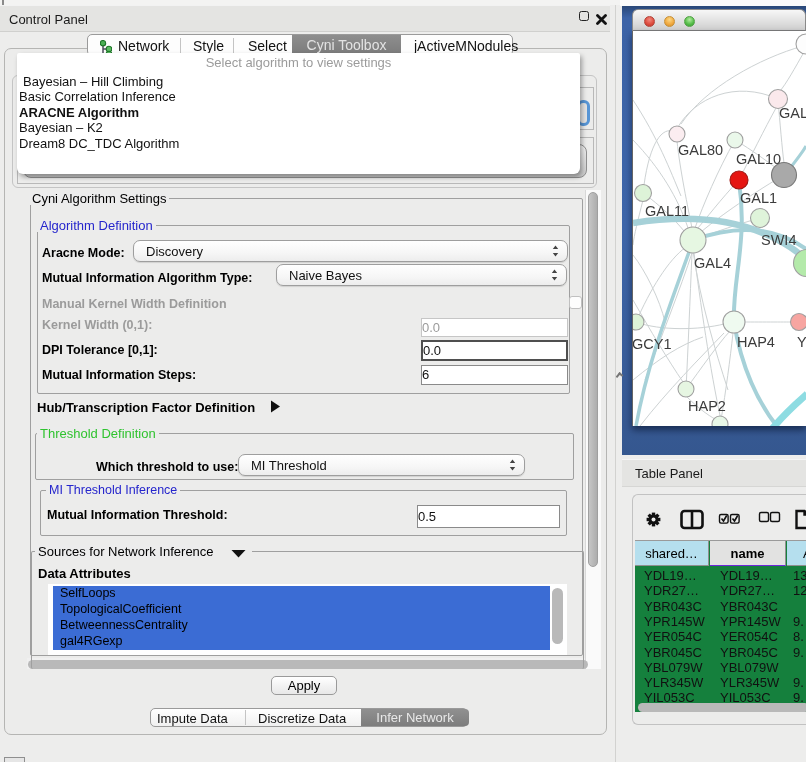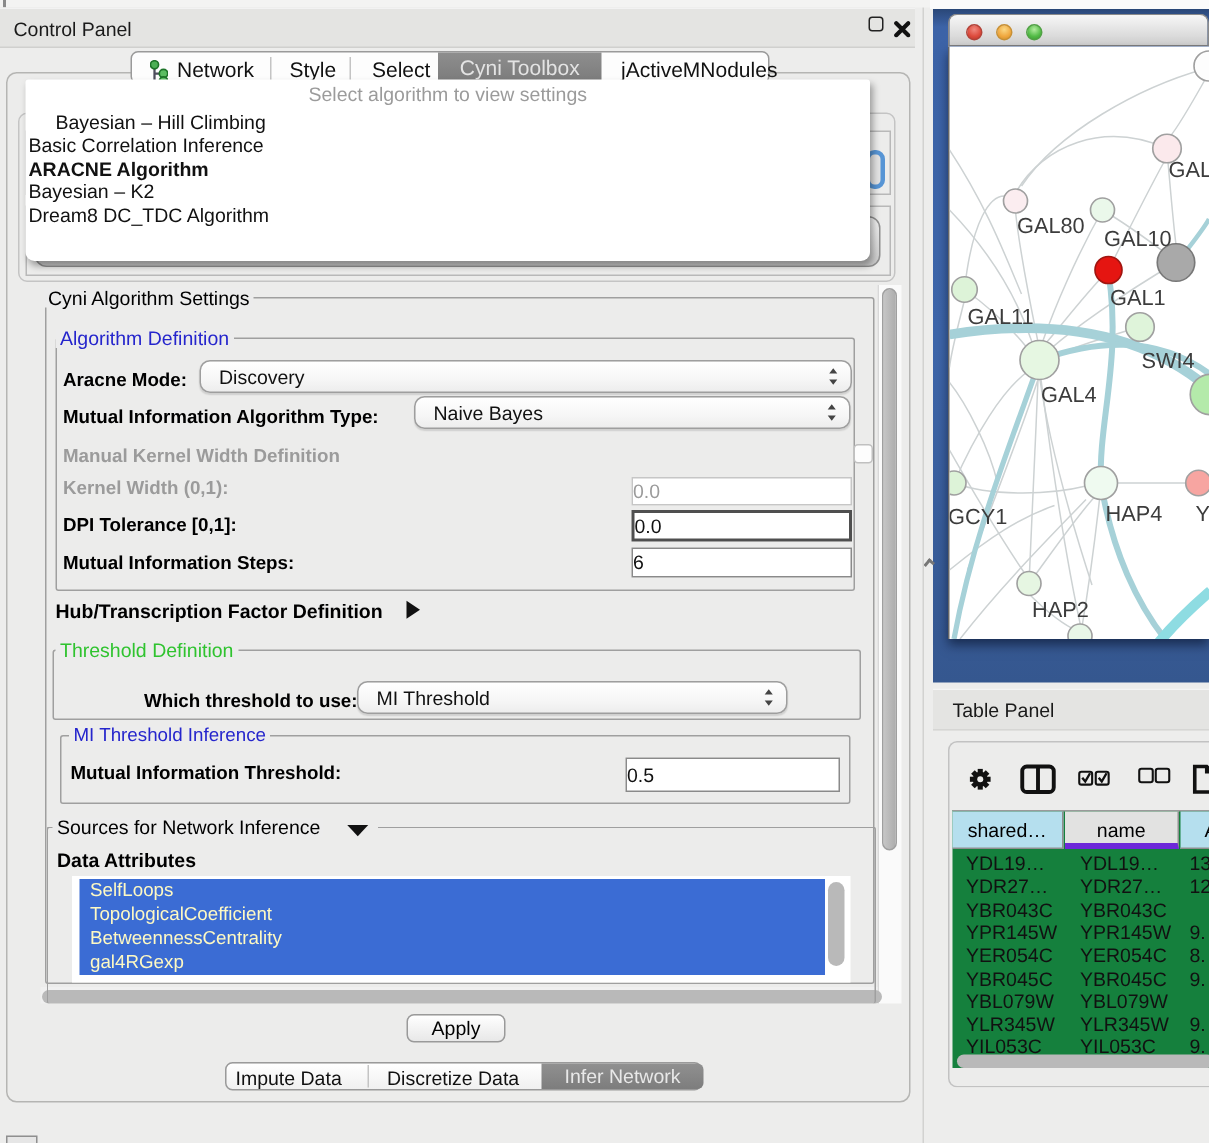--- a/index.html
+++ b/index.html
@@ -145,21 +145,21 @@
       <rect x="126.5" y="17.5" width="9" height="9" rx="1.5"></rect>
       <rect x="137.5" y="17.5" width="9" height="9" rx="1.5"></rect>
     </g>
 
     <path d="M 163.5,16 l 8,0 3.5,3.5 0,13.5 -11.5,0 z M 171.5,16 l 0,3.5 3.5,0" fill="none" stroke="#111" stroke-width="2.4" stroke-linejoin="miter"></path>
   </svg>
 
   <div class="abs" style="left:2px;top:45px;width:172px;height:172px;background:#15803d;border-top:1px solid #9a9a9a;">
 
     <div class="abs" style="left:0;top:0;width:74px;height:25px;background:#b5dfee;border-right:1px solid #8f8f8f;border-bottom:1px solid #8f8f8f;font-size:13px;text-align:center;line-height:25px;">shared…</div>
-    <div class="abs" style="left:75px;top:0;width:76px;height:25px;background:#e2e2e1;border-right:1px solid #8f8f8f;border-bottom:4px solid #6d28d9;font-size:13px;text-align:center;line-height:25px;">name</div>
+    <div class="abs" style="left:75px;top:0;width:76px;height:25px;background:#e2e2e1;border-right:1px solid #8f8f8f;border-bottom:1px solid #6d28d9;font-size:13px;text-align:center;line-height:25px;font-weight:bold;">name</div>
     <div class="abs" style="left:152px;top:0;width:22px;height:25px;background:#b5dfee;border-bottom:1px solid #8f8f8f;font-size:13px;line-height:25px;padding-left:16px;">A</div>
 
     <div class="abs" id="tablerows" style="left:0;top:26px;width:174px;height:140px;font-size:13px;color:#111;overflow:hidden;">
       <span class="abs" style="left:9px;top:1px;">YDL19…</span>
         <span class="abs" style="left:85px;top:1px;">YDL19…</span>
         <span class="abs" style="left:158px;top:1px;">13</span>
       <span class="abs" style="left:9px;top:16.3px;">YDR27…</span>
         <span class="abs" style="left:85px;top:16.3px;">YDR27…</span>
         <span class="abs" style="left:158px;top:16.3px;">12</span>
       <span class="abs" style="left:9px;top:31.6px;">YBR043C</span>
@@ -278,40 +278,40 @@
 <div class="tfield" style="left:417px;top:505px;width:143px;height:23px;border:1px solid #8a8a8a;line-height:21px;">0.5</div>
 
 <div class="grp" style="left:31px;top:551px;width:553px;height:118px;border-bottom:none;"></div>
 <div class="grptitle" style="left:35px;top:545px;">Sources for Network Inference</div>
 <div class="abs" style="left:215px;top:545px;width:37px;height:13px;background:#ececeb;"></div>
 <svg class="abs" style="left:231px;top:549px;" width="15" height="9" viewBox="0 0 15 9">
     <path d="M 0.5,1 L 14.5,1 L 7.5,8.5 Z" fill="#111"></path>
   </svg>
 <span class="abs bold" style="left:38px;top:566px;font-size:13px;">Data Attributes</span>
 <div class="abs" style="left:48px;top:584px;width:519px;height:71px;background:#fff;">
-  <div class="abs" style="left:5px;top:2px;width:497px;height:64px;background:#3b6cd4;color:#fef9c3;font-size:12.5px;">
+  <div class="abs" style="left:5px;top:2px;width:497px;height:64px;background:#3b6cd4;color:#000000;font-size:12.5px;">
     <div style="padding:0 0 0 7px;height:15.9px;line-height:15.9px;">SelfLoops</div>
     <div style="padding:0 0 0 7px;height:15.9px;line-height:15.9px;">TopologicalCoefficient</div>
     <div style="padding:0 0 0 7px;height:15.9px;line-height:15.9px;">BetweennessCentrality</div>
     <div style="padding:0 0 0 7px;height:15.9px;line-height:15.9px;">gal4RGexp</div>
   </div>
   <div class="abs" style="left:504px;top:4px;width:11px;height:56px;border-radius:6px;background:#b9b9b9;"></div>
 </div>
 
 <div class="abs" style="left:271px;top:676px;width:66px;height:19px;border:1px solid #9a9a9a;border-radius:5px;background:linear-gradient(#ffffff,#f2f2f2 55%,#e8e8e8);text-align:center;font-size:13px;line-height:18px;">Apply</div>
 
 <div class="abs" style="left:150px;top:708px;width:318px;height:19px;border:1px solid #9a9a9a;border-radius:5px;background:linear-gradient(#ffffff,#f0f0f0);font-size:13px;color:#111;">
   <span class="abs" style="left:6px;top:1.5px;">Impute Data</span>
   <div class="abs" style="left:94px;top:1px;width:1px;height:15px;background:#c4c4c4;"></div>
   <span class="abs" style="left:107px;top:1.5px;">Discretize Data</span>
   <div class="abs" style="left:210px;top:0;width:108px;height:17px;border-radius:0 4px 4px 0;background:linear-gradient(#909090,#7d7d7d);color:#e8e8e8;text-align:center;line-height:17px;">Infer Network</div>
 </div>
 
 <div class="abs" style="left:17px;top:53px;width:563px;height:121px;background:#fff;border-radius:2px 2px 6px 6px;box-shadow:2px 3px 5px rgba(0,0,0,0.35);font-size:13px;color:#111;">
   <div style="text-align:center;color:#9b9b9b;height:20.5px;line-height:19px;">Select algorithm to view settings</div>
-  <div style="padding-left:20px;height:15.6px;line-height:15.6px;">Bayesian – Hill Climbing</div>
+  <div style="padding-left:6px;height:15.6px;line-height:15.6px;">Bayesian – Hill Climbing</div>
   <div style="padding-left:2px;height:15.6px;line-height:15.6px;">Basic Correlation Inference</div>
   <div style="padding-left:2px;height:15.6px;line-height:15.6px;font-weight:bold;">ARACNE Algorithm</div>
   <div style="padding-left:2px;height:15.6px;line-height:15.6px;">Bayesian – K2</div>
   <div style="padding-left:2px;height:15.6px;line-height:15.6px;">Dream8 DC_TDC Algorithm</div>
 </div>
 
 <div class="abs" style="left:4px;top:757px;width:21px;height:10px;border:1.5px solid #8f8f8f;background:#e6e6e6;"></div>
 
 </body></html>

